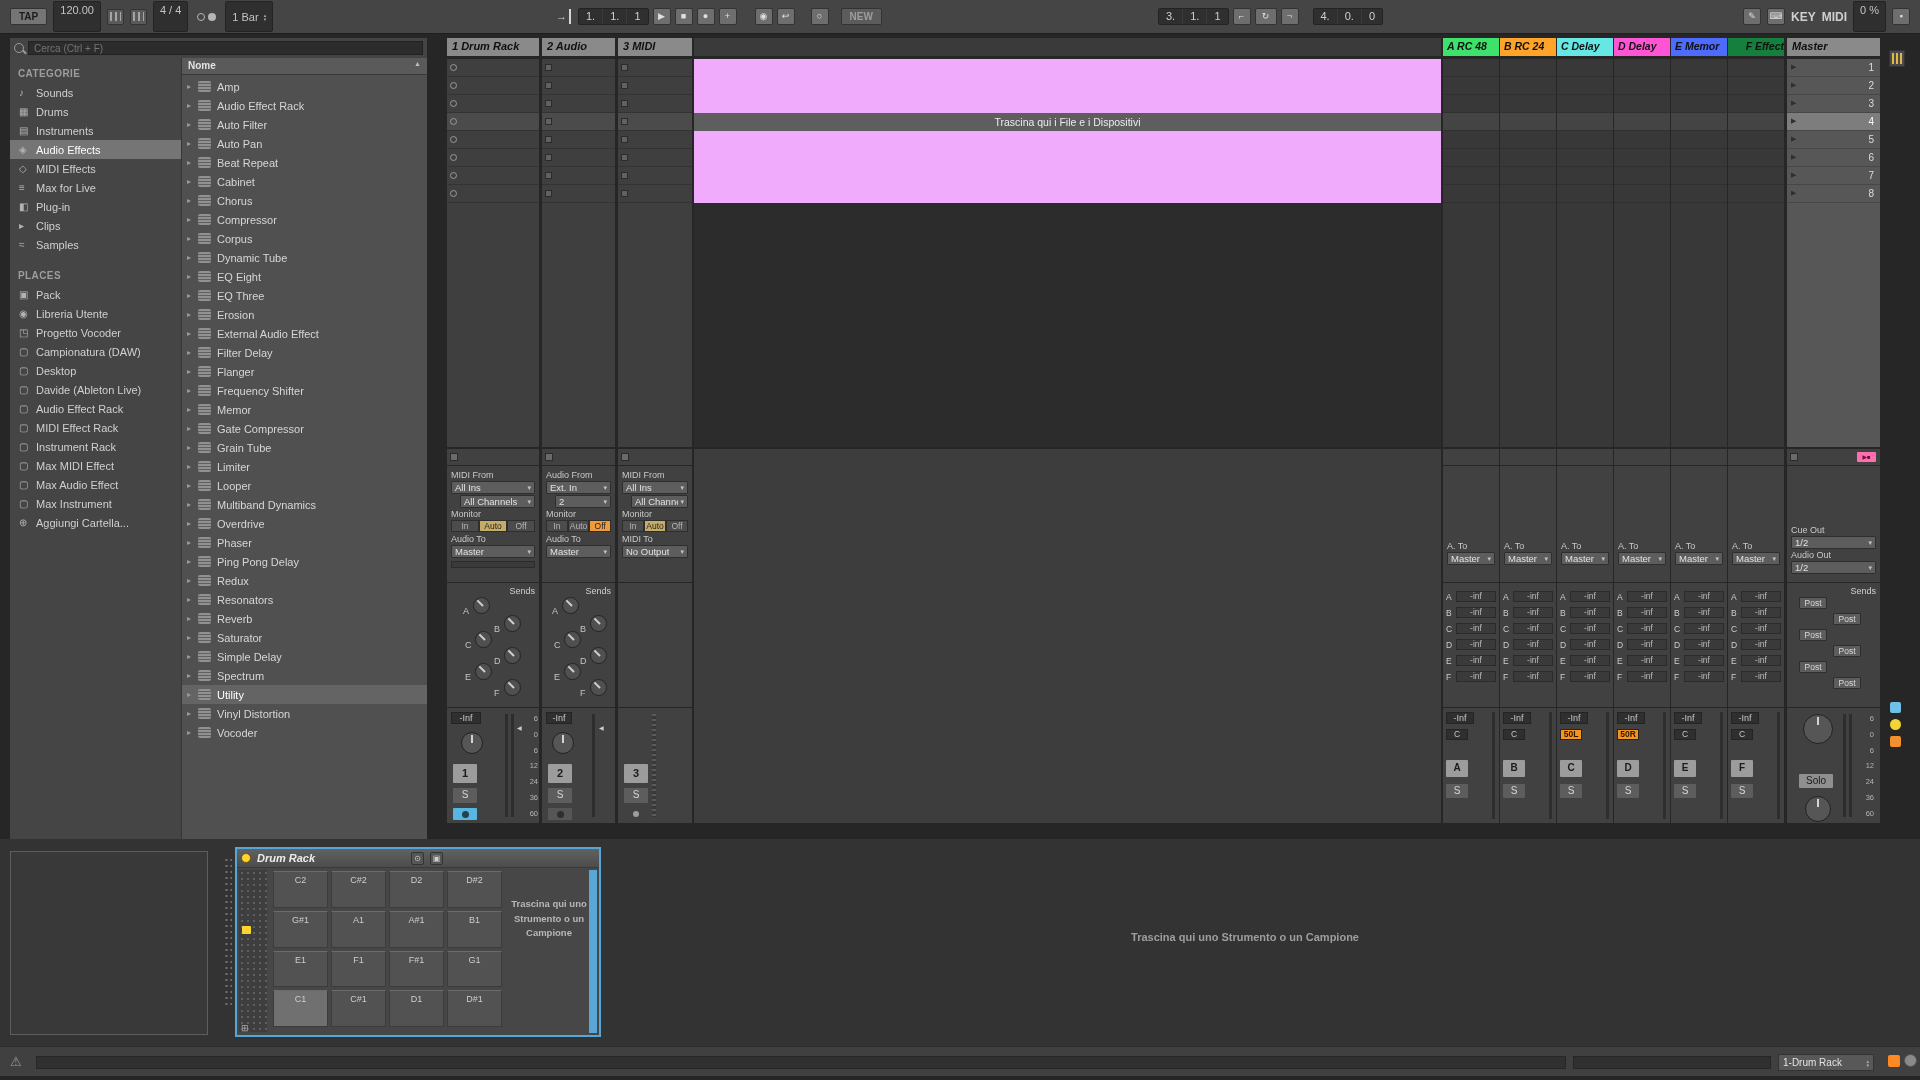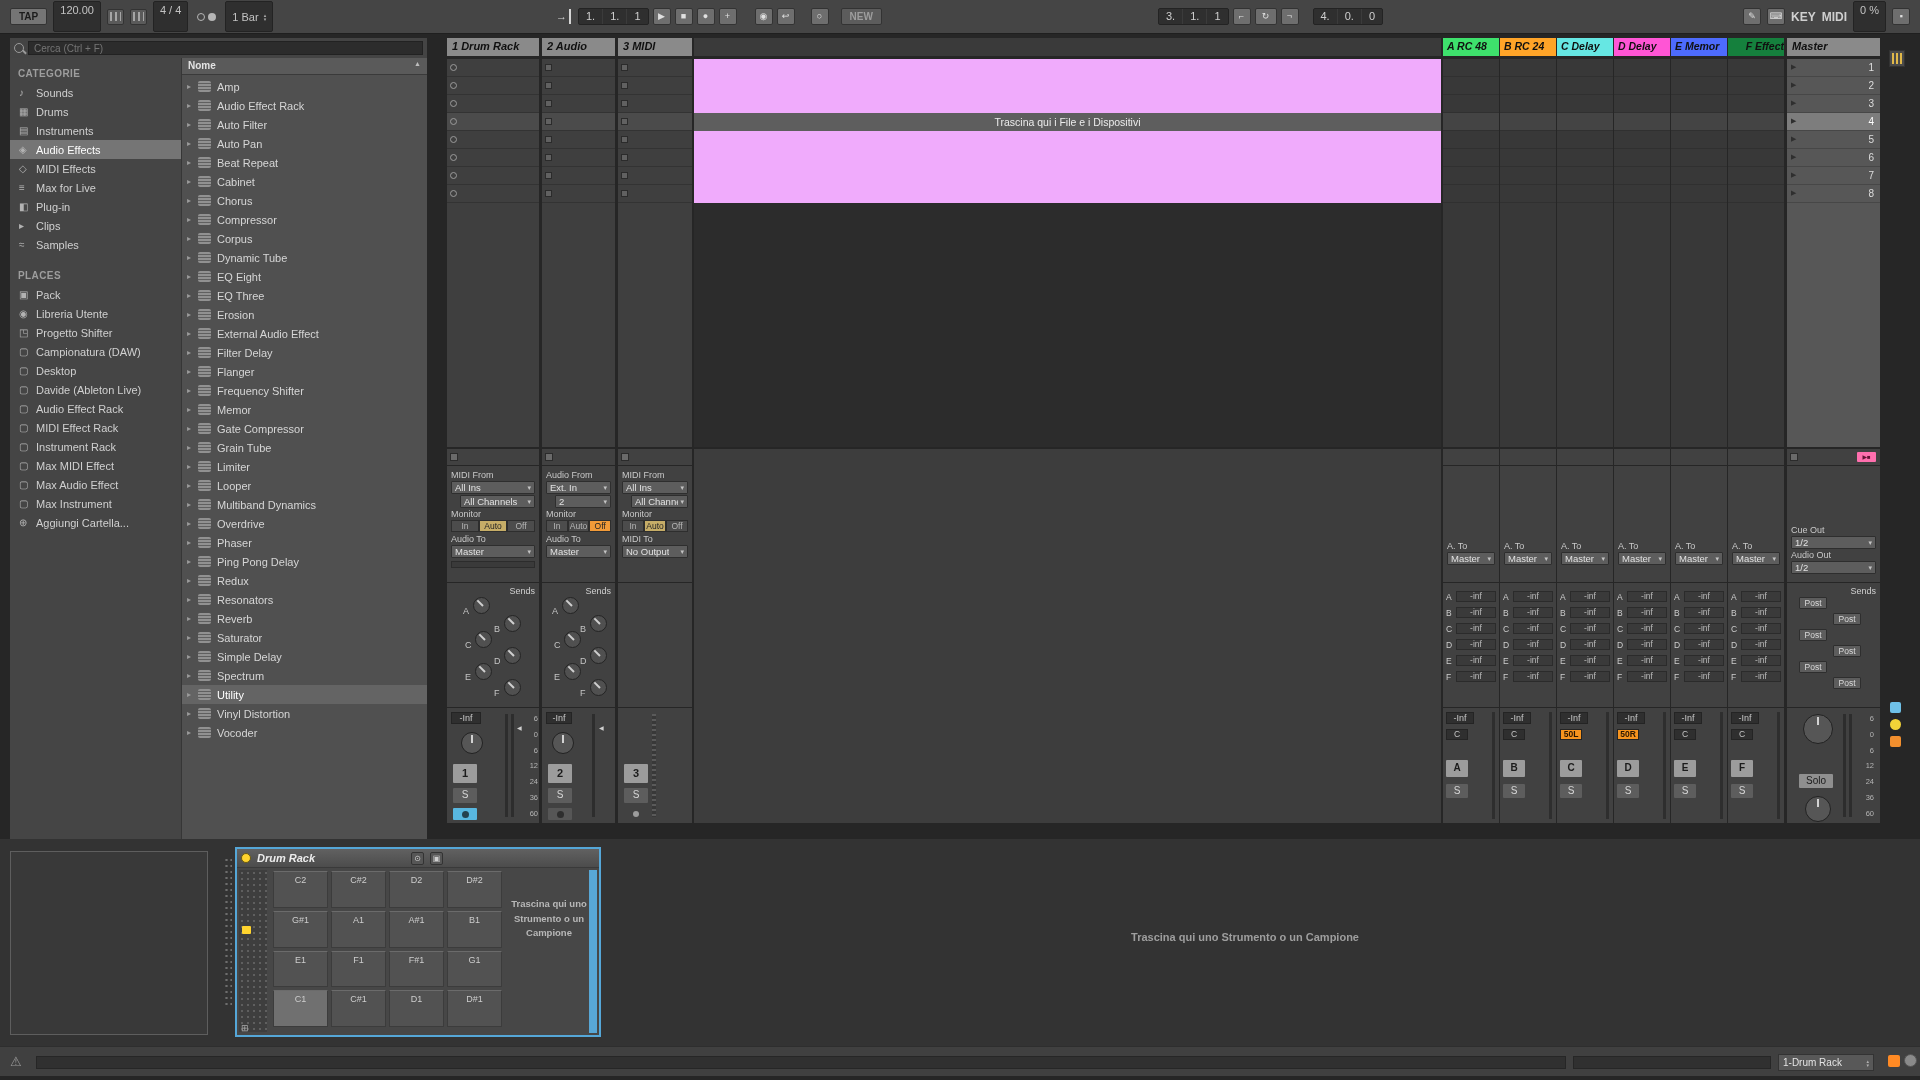--- a/index.html
+++ b/index.html
@@ -323,21 +323,21 @@
           <div class="brow">
             <span class="bicon">▣</span>
             <span class="blbl">Pack</span>
           </div>
           <div class="brow">
             <span class="bicon">◉</span>
             <span class="blbl">Libreria Utente</span>
           </div>
           <div class="brow">
             <span class="bicon">◳</span>
-            <span class="blbl">Progetto Shifter</span>
+            <span class="blbl">Progetto Vocoder</span>
           </div>
           <div class="brow">
             <span class="bicon">▢</span>
             <span class="blbl">Campionatura (DAW)</span>
           </div>
           <div class="brow">
             <span class="bicon">▢</span>
             <span class="blbl">Desktop</span>
           </div>
           <div class="brow">

